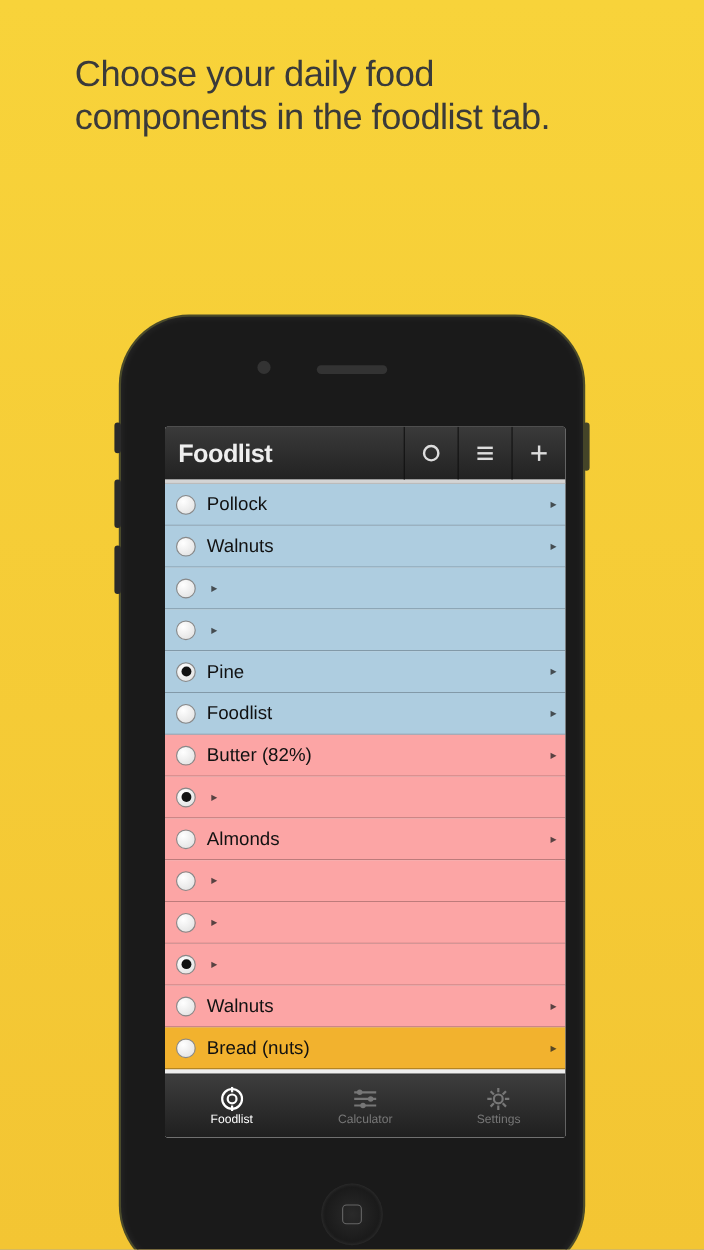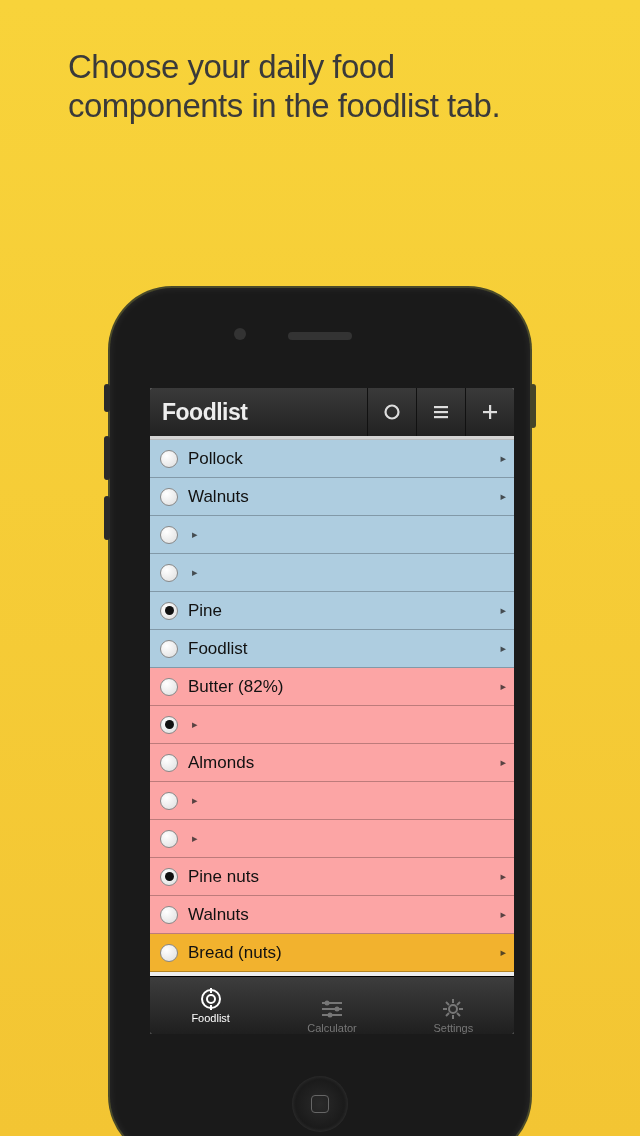--- a/index.html
+++ b/index.html
@@ -126,21 +126,21 @@
     border-top:1px solid #000;
   }
   .tab {
     flex:1;
     display:flex; flex-direction:column; align-items:center; justify-content:center;
     font-size:11px;
     gap:2px;
     cursor:pointer;
   }
   .tab.active { color:#fff; }
-  .tab.inactive { color:#777;justify-content:flex-end; }
+  .tab.inactive { color:#777; }
   .tab svg { width:24px; height:22px; }
   .homebtn {
     position:absolute;
     bottom:26px; left:50%; transform:translateX(-50%);
     width:56px; height:56px; border-radius:50%;
     background: radial-gradient(circle,#2a2a2a,#111);
     box-shadow: inset 0 0 4px rgba(255,255,255,0.15);
     display:flex; align-items:center; justify-content:center;
   }
   .homebtn::after{
@@ -235,21 +235,20 @@
         <div class="row cat-red">
           <div class="radio"></div>
           <div class="row-arrow">▸</div>
         </div>
         <div class="row cat-red">
           <div class="radio"></div>
           <div class="row-arrow">▸</div>
         </div>
         <div class="row cat-red">
           <div class="radio sel"></div>
-          <div class="row-label">Pine nuts</div>
           <div class="row-arrow">▸</div>
         </div>
         <div class="row cat-red">
           <div class="radio"></div>
           <div class="row-label">Walnuts</div>
           <div class="row-arrow">▸</div>
         </div>
         <div class="row cat-yellow">
           <div class="radio"></div>
           <div class="row-label">Bread (nuts)</div>

